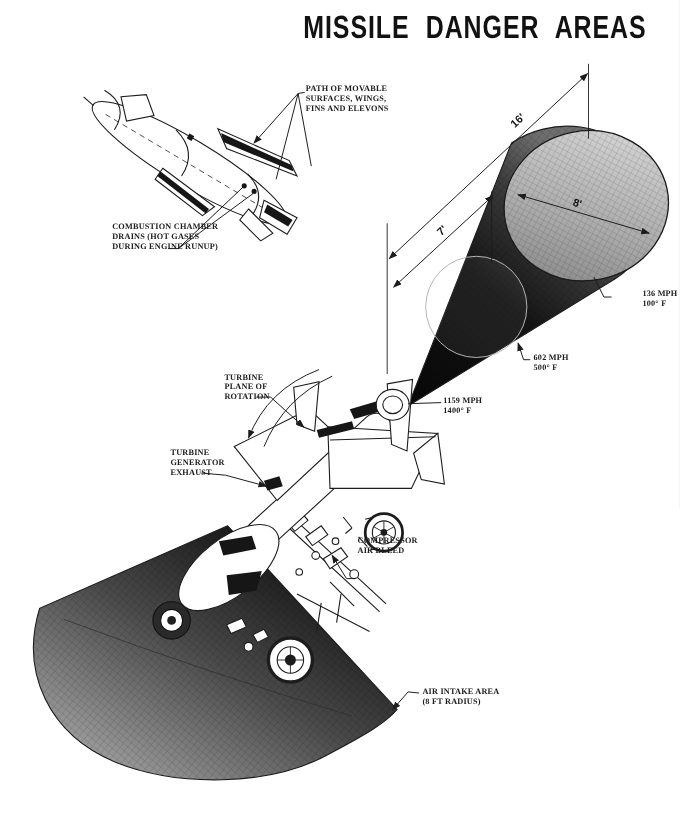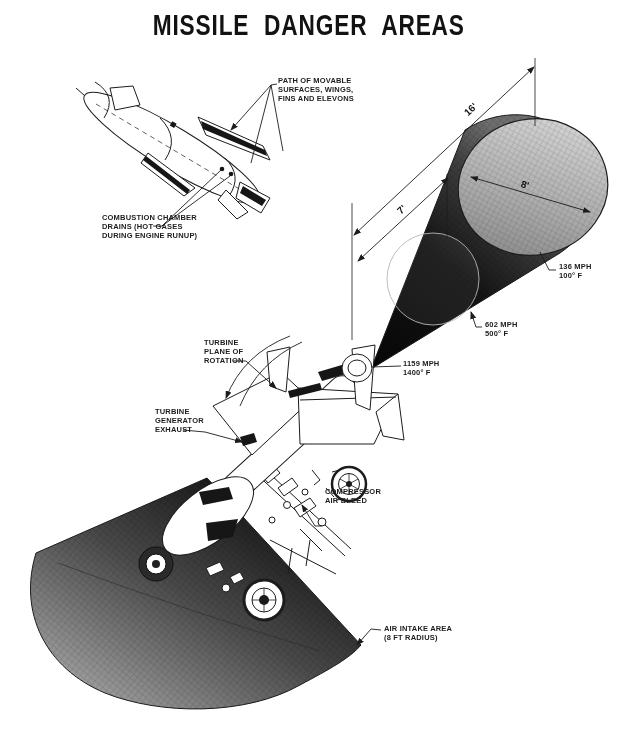--- a/index.html
+++ b/index.html
@@ -1,24 +1,24 @@
 <!DOCTYPE html>
 <html><head>
 <meta charset="utf-8">
 <style>
   html,body{margin:0;padding:0;background:#e8e8e8;}
   .page{position:relative;width:618px;height:750px;background:#ffffff;overflow:hidden;
         font-family:"Liberation Sans",sans-serif;}
   .page svg{position:absolute;left:0;top:0;}
-  .title-wrap{position:absolute;left:0;right:0;top:10px;text-align:center;}
+  .title-wrap{position:absolute;left:0;right:0;top:10px;text-align:right;}
   .title{display:inline-block;font-weight:bold;font-size:27px;letter-spacing:1px;
          word-spacing:9px;color:#121212;transform:scaleX(.84) scaleY(1.08);
          transform-origin:center;white-space:nowrap;}
   .lbl{position:absolute;font-weight:600;font-size:7.5px;line-height:1.18;
-       letter-spacing:.18px;color:#1c1c1c;white-space:pre-line;}
+       letter-spacing:.18px;color:#1c1c1c;white-space:pre-line;font-family:Liberation Serif, serif;}
   .dim{font-family:"Liberation Sans",sans-serif;font-weight:bold;font-size:10px;fill:#141414;}
   .ink{stroke:#1c1c1c;fill:none;stroke-width:1;}
   .inkf{stroke:#1c1c1c;fill:#ffffff;stroke-width:1;}
   .blk{fill:#161616;stroke:none;}
   .lead{stroke:#1c1c1c;stroke-width:.9;fill:none;}
   .dimln{stroke:#1c1c1c;stroke-width:.9;fill:none;}
   .extln{stroke:#1c1c1c;stroke-width:.8;fill:none;}
 </style>
 </head>
 <body>
@@ -198,33 +198,33 @@
   </g>
 </svg>
 
 <div class="title-wrap">
   <span class="title">MISSILE DANGER AREAS</span>
 </div>
 
 <div class="lbl" style="left:278px;top:77px">PATH OF MOVABLE
 SURFACES, WINGS,
 FINS AND ELEVONS</div>
-<div class="lbl" style="left:102px;top:214px">COMBUSTION CHAMBER
+<div class="lbl" style="left:102px;top:202px">COMBUSTION CHAMBER
 DRAINS (HOT GASES
 DURING ENGINE RUNUP)</div>
 <div class="lbl" style="left:204px;top:339px">TURBINE
 PLANE OF
 ROTATION</div>
 <div class="lbl" style="left:155px;top:408px">TURBINE
 GENERATOR
 EXHAUST</div>
 <div class="lbl" style="left:325px;top:488px">COMPRESSOR
 AIR BLEED</div>
 <div class="lbl" style="left:384px;top:625px">AIR INTAKE AREA
 (8 FT RADIUS)</div>
-<div class="lbl" style="left:559px;top:263px">136 MPH
+<div class="lbl" style="left:584px;top:263px">136 MPH
 100° F</div>
 <div class="lbl" style="left:485px;top:321px">602 MPH
 500° F</div>
 <div class="lbl" style="left:403px;top:360px">1159 MPH
 1400° F</div>
 
 </div>
 
 </body></html>

